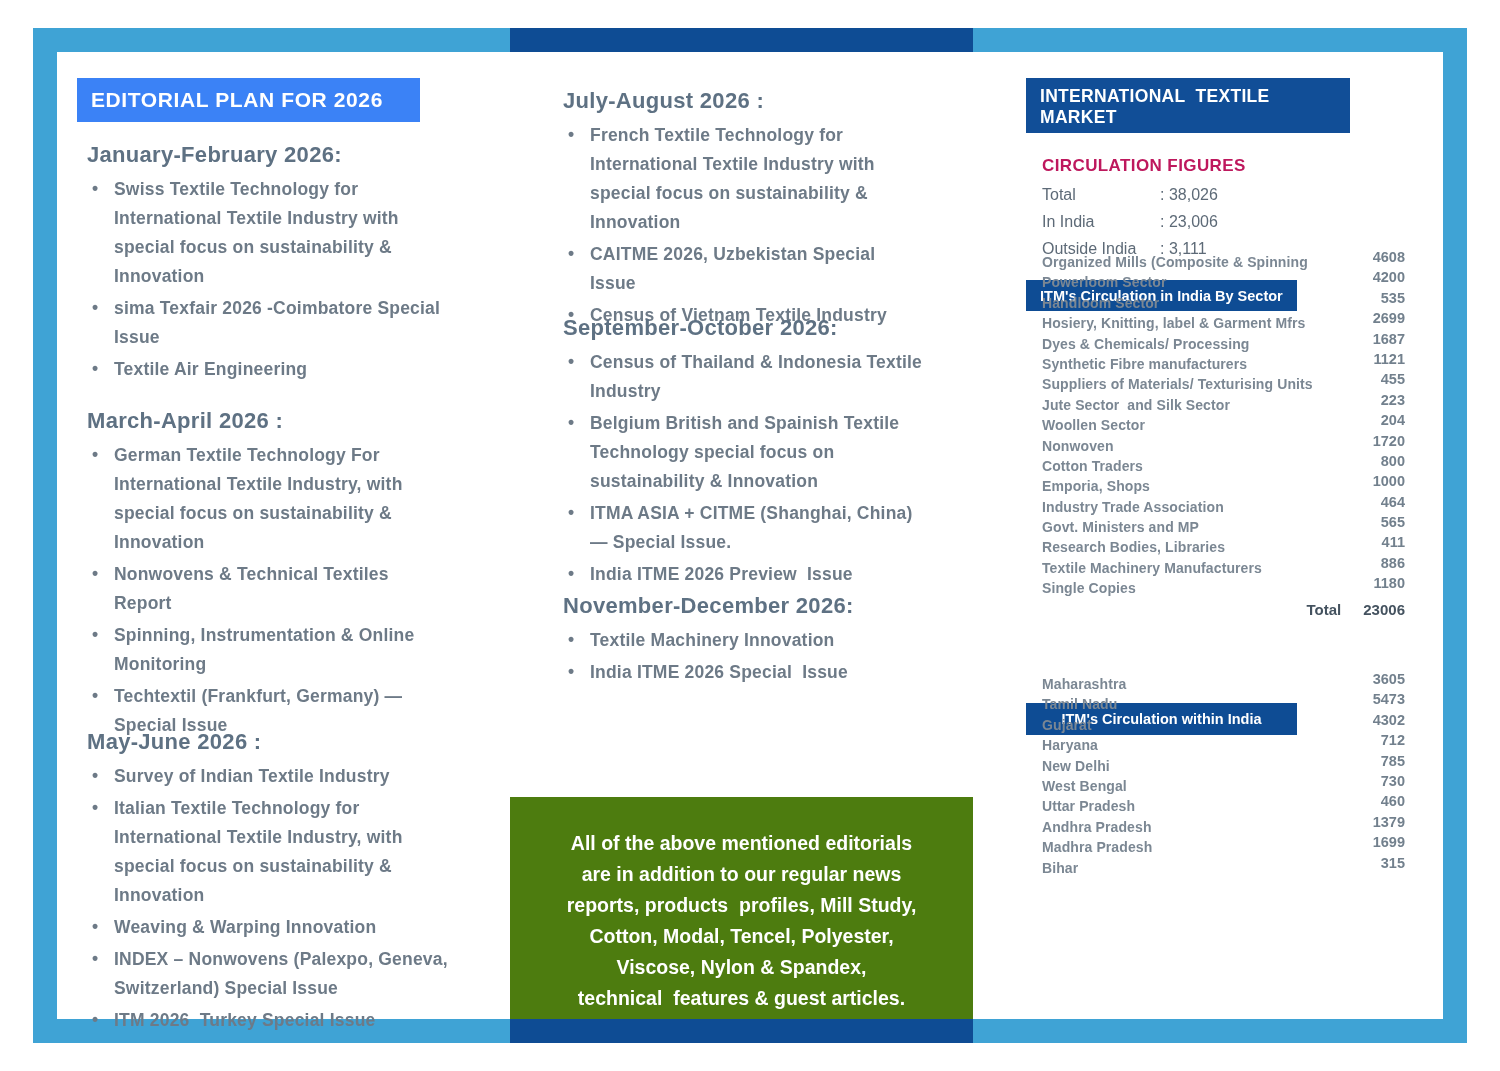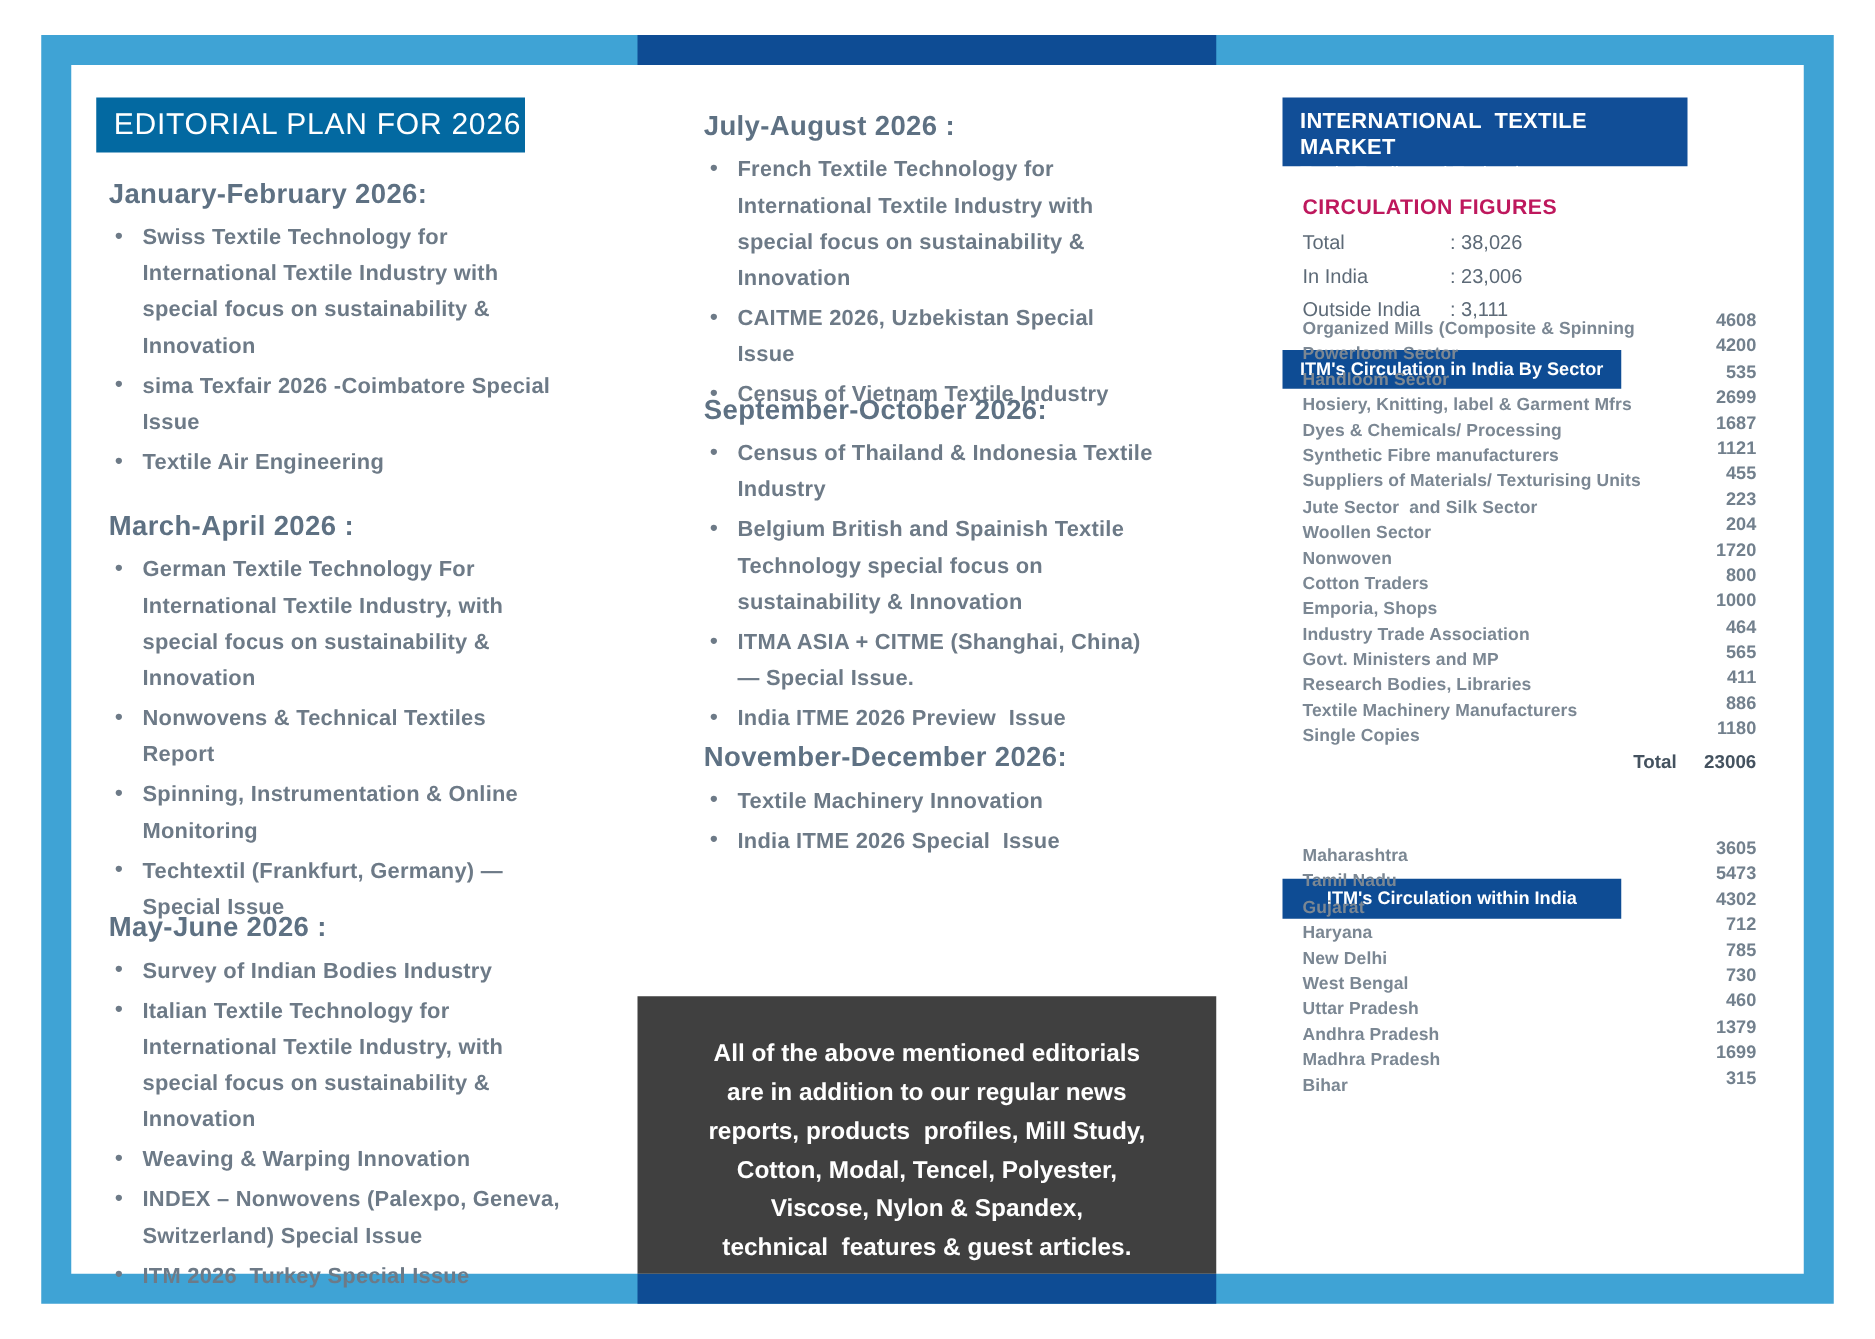--- a/index.html
+++ b/index.html
@@ -6,40 +6,40 @@
   .page{position:relative;width:1500px;height:1071px;background:#ffffff;overflow:hidden;
         font-family:"Liberation Sans",sans-serif;}
 
   
   .frame{position:absolute;left:33px;top:28px;width:1434px;height:1015px;
          border:24px solid #3fa3d5;box-sizing:border-box;}
   .bar-top{position:absolute;left:510px;top:28px;width:463px;height:24px;background:#0e4c94;}
   .bar-bottom{position:absolute;left:510px;top:1019px;width:463px;height:24px;background:#0e4c94;}
 
   
-  .title-box{position:absolute;left:0;top:0;width:343px;height:44px;background:#0369a1;
-             color:#ffffff;font-size:24px;font-weight:normal;letter-spacing:.6px;
+  .title-box{position:absolute;left:0;top:0;width:343px;height:44px;background:#3b82f6;
+             color:#ffffff;font-size:21px;font-weight:bold;letter-spacing:.6px;
              display:flex;align-items:center;padding-left:14px;box-sizing:border-box;white-space:pre-wrap;}
   .col{position:absolute;width:372px;}
   .col-left{left:77px;top:78px;height:960px;}
   .col-mid{left:563px;top:88px;height:700px;}
   .section{position:absolute;left:0;width:360px;}
   .col-left .sec-0{top:64px;} .col-left .sec-1{top:330px;} .col-left .sec-2{top:651px;}
   .col-mid  .sec-0{top:0;}    .col-mid  .sec-1{top:227px;} .col-mid  .sec-2{top:505px;}
   .col-left .section{left:10px;width:362px;}
   .month-heading{font-size:22px;font-weight:bold;color:#5e7183;letter-spacing:.3px;
                  line-height:26px;margin:0 0 7px 0;white-space:pre-wrap;}
   ul.items{list-style:none;margin:0;padding:0;}
   ul.items li{position:relative;padding-left:27px;margin:0 0 3px 0;
               font-size:17.5px;font-weight:bold;color:#6d7a87;line-height:29px;
               letter-spacing:.2px;white-space:pre-wrap;}
   ul.items li::before{content:"\2022";position:absolute;left:5px;top:-1px;}
 
   
-  .note-box{position:absolute;left:510px;top:797px;width:463px;height:222px;background:#404040;
+  .note-box{position:absolute;left:510px;top:797px;width:463px;height:222px;background:#4d7c0f;
             color:#ffffff;text-align:center;padding-top:31px;box-sizing:border-box;}
   .note-line{font-size:19.5px;font-weight:bold;line-height:31px;white-space:pre-wrap;}
 
   
   .mast{position:absolute;left:1026px;top:78px;width:324px;height:55px;background:#114e97;
         color:#ffffff;padding:8px 0 0 14px;box-sizing:border-box;}
   .mast-line1{font-size:17.5px;font-weight:bold;letter-spacing:.3px;white-space:pre-wrap;}
   .mast-line2{font-size:15.5px;font-weight:normal;margin-top:3px;}
   .circ-head{position:absolute;left:1042px;top:156px;font-size:17px;font-weight:bold;
              color:#be185d;letter-spacing:.4px;}
@@ -85,21 +85,21 @@
         <li>German Textile Technology For International Textile Industry, with special focus on sustainability &amp; Innovation</li>
         <li>Nonwovens &amp; Technical Textiles Report</li>
         <li>Spinning, Instrumentation &amp; Online Monitoring</li>
         <li>Techtextil (Frankfurt, Germany) — Special Issue</li>
       </ul>
     </div>
 
     <div class="section sec-2">
       <h2 class="month-heading">May-June 2026 :</h2>
       <ul class="items">
-        <li>Survey of Indian Bodies Industry</li>
+        <li>Survey of Indian Textile Industry</li>
         <li>Italian Textile Technology for International Textile Industry, with special focus on sustainability &amp; Innovation</li>
         <li>Weaving &amp; Warping Innovation</li>
         <li>INDEX – Nonwovens (Palexpo, Geneva, Switzerland) Special Issue</li>
         <li>ITM 2026  Turkey Special Issue</li>
       </ul>
     </div>
   </div>
 
   <div class="col col-mid">
     <div class="section sec-0">

